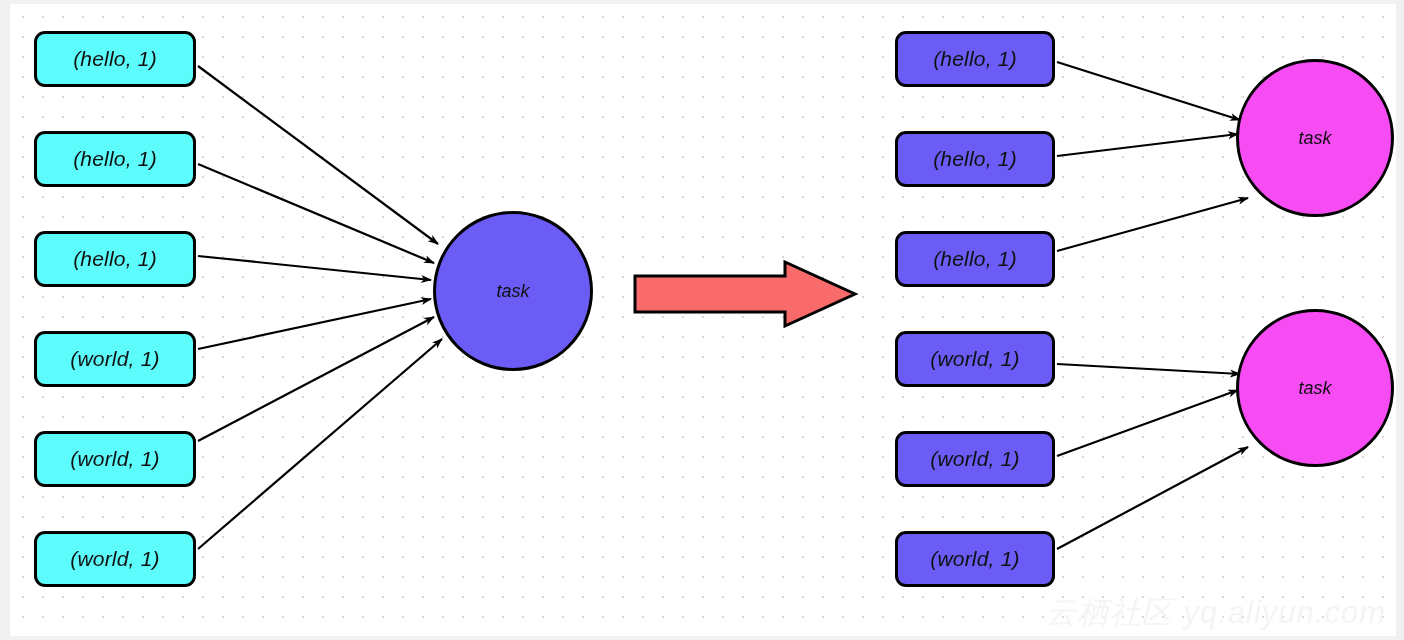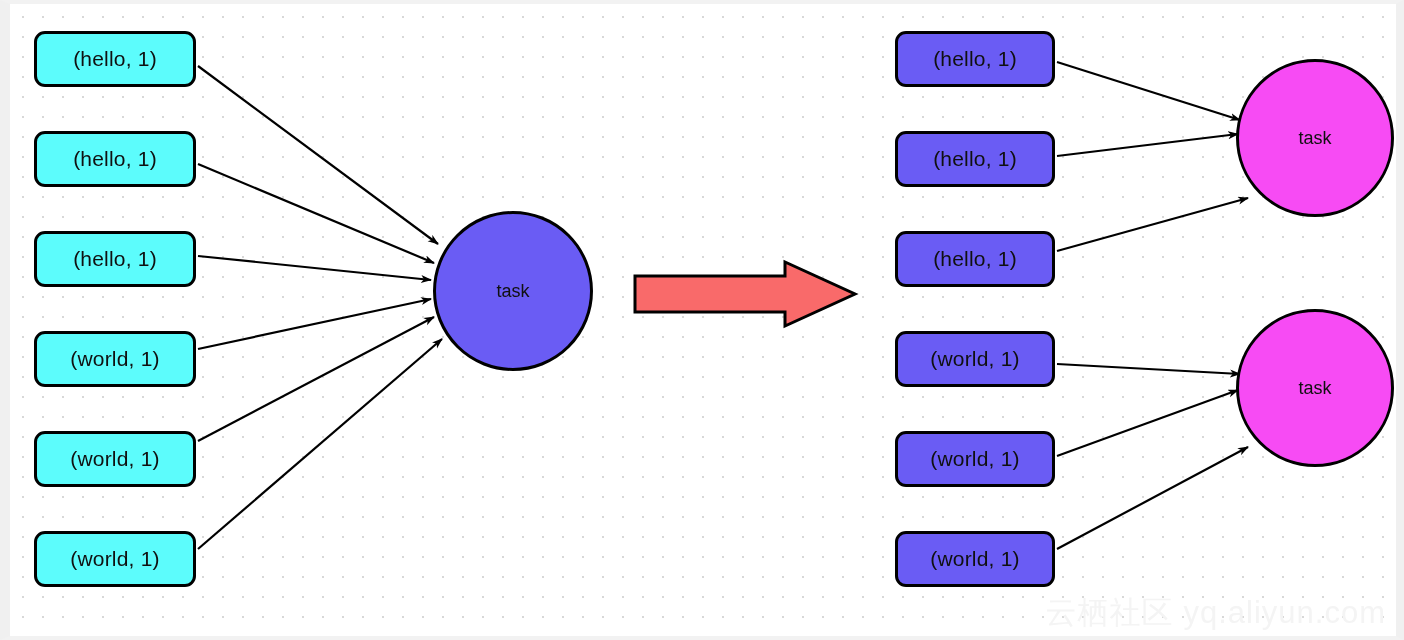--- a/index.html
+++ b/index.html
@@ -15,20 +15,21 @@
     width:1404px; height:640px;
     background-color:#ffffff;
     background-image:
       radial-gradient(circle at 1px 1px, #d8d8d8 1px, transparent 1.2px);
     background-size:20px 20px;
     background-position:12px 12px;
     border-left:10px solid #f0f0f0;
     border-right:8px solid #f0f0f0;
     border-top:4px solid #f2f2f2;
     border-bottom:4px solid #f2f2f2;
+    font-style:italic;
   }
   #edges {
     position:absolute; left:0; top:0;
     width:1404px; height:640px;
     pointer-events:none;
   }
   .node-box {
     position:absolute;
     display:flex;
     align-items:center;

